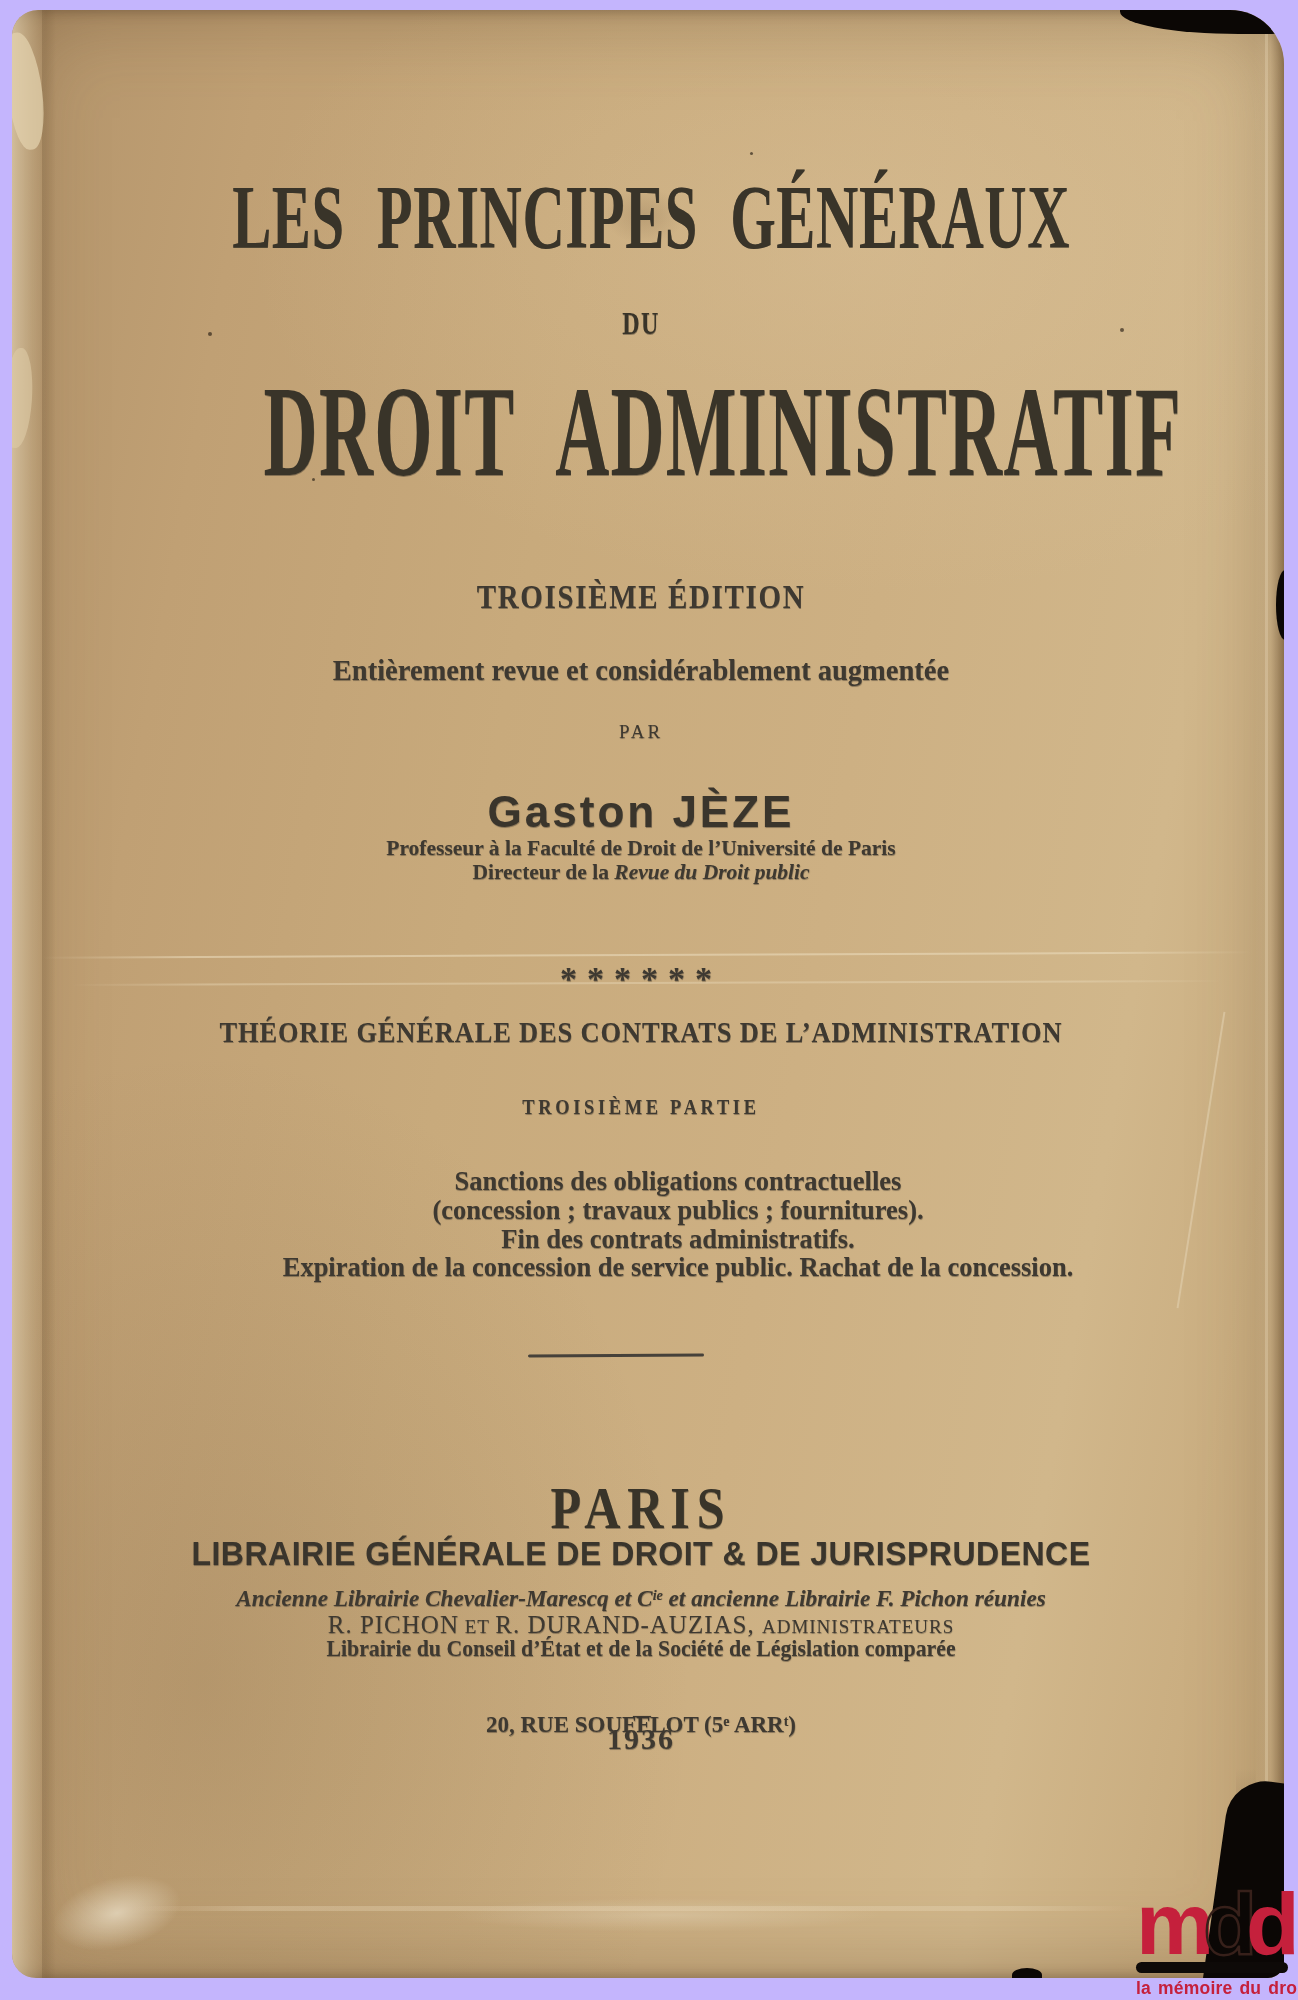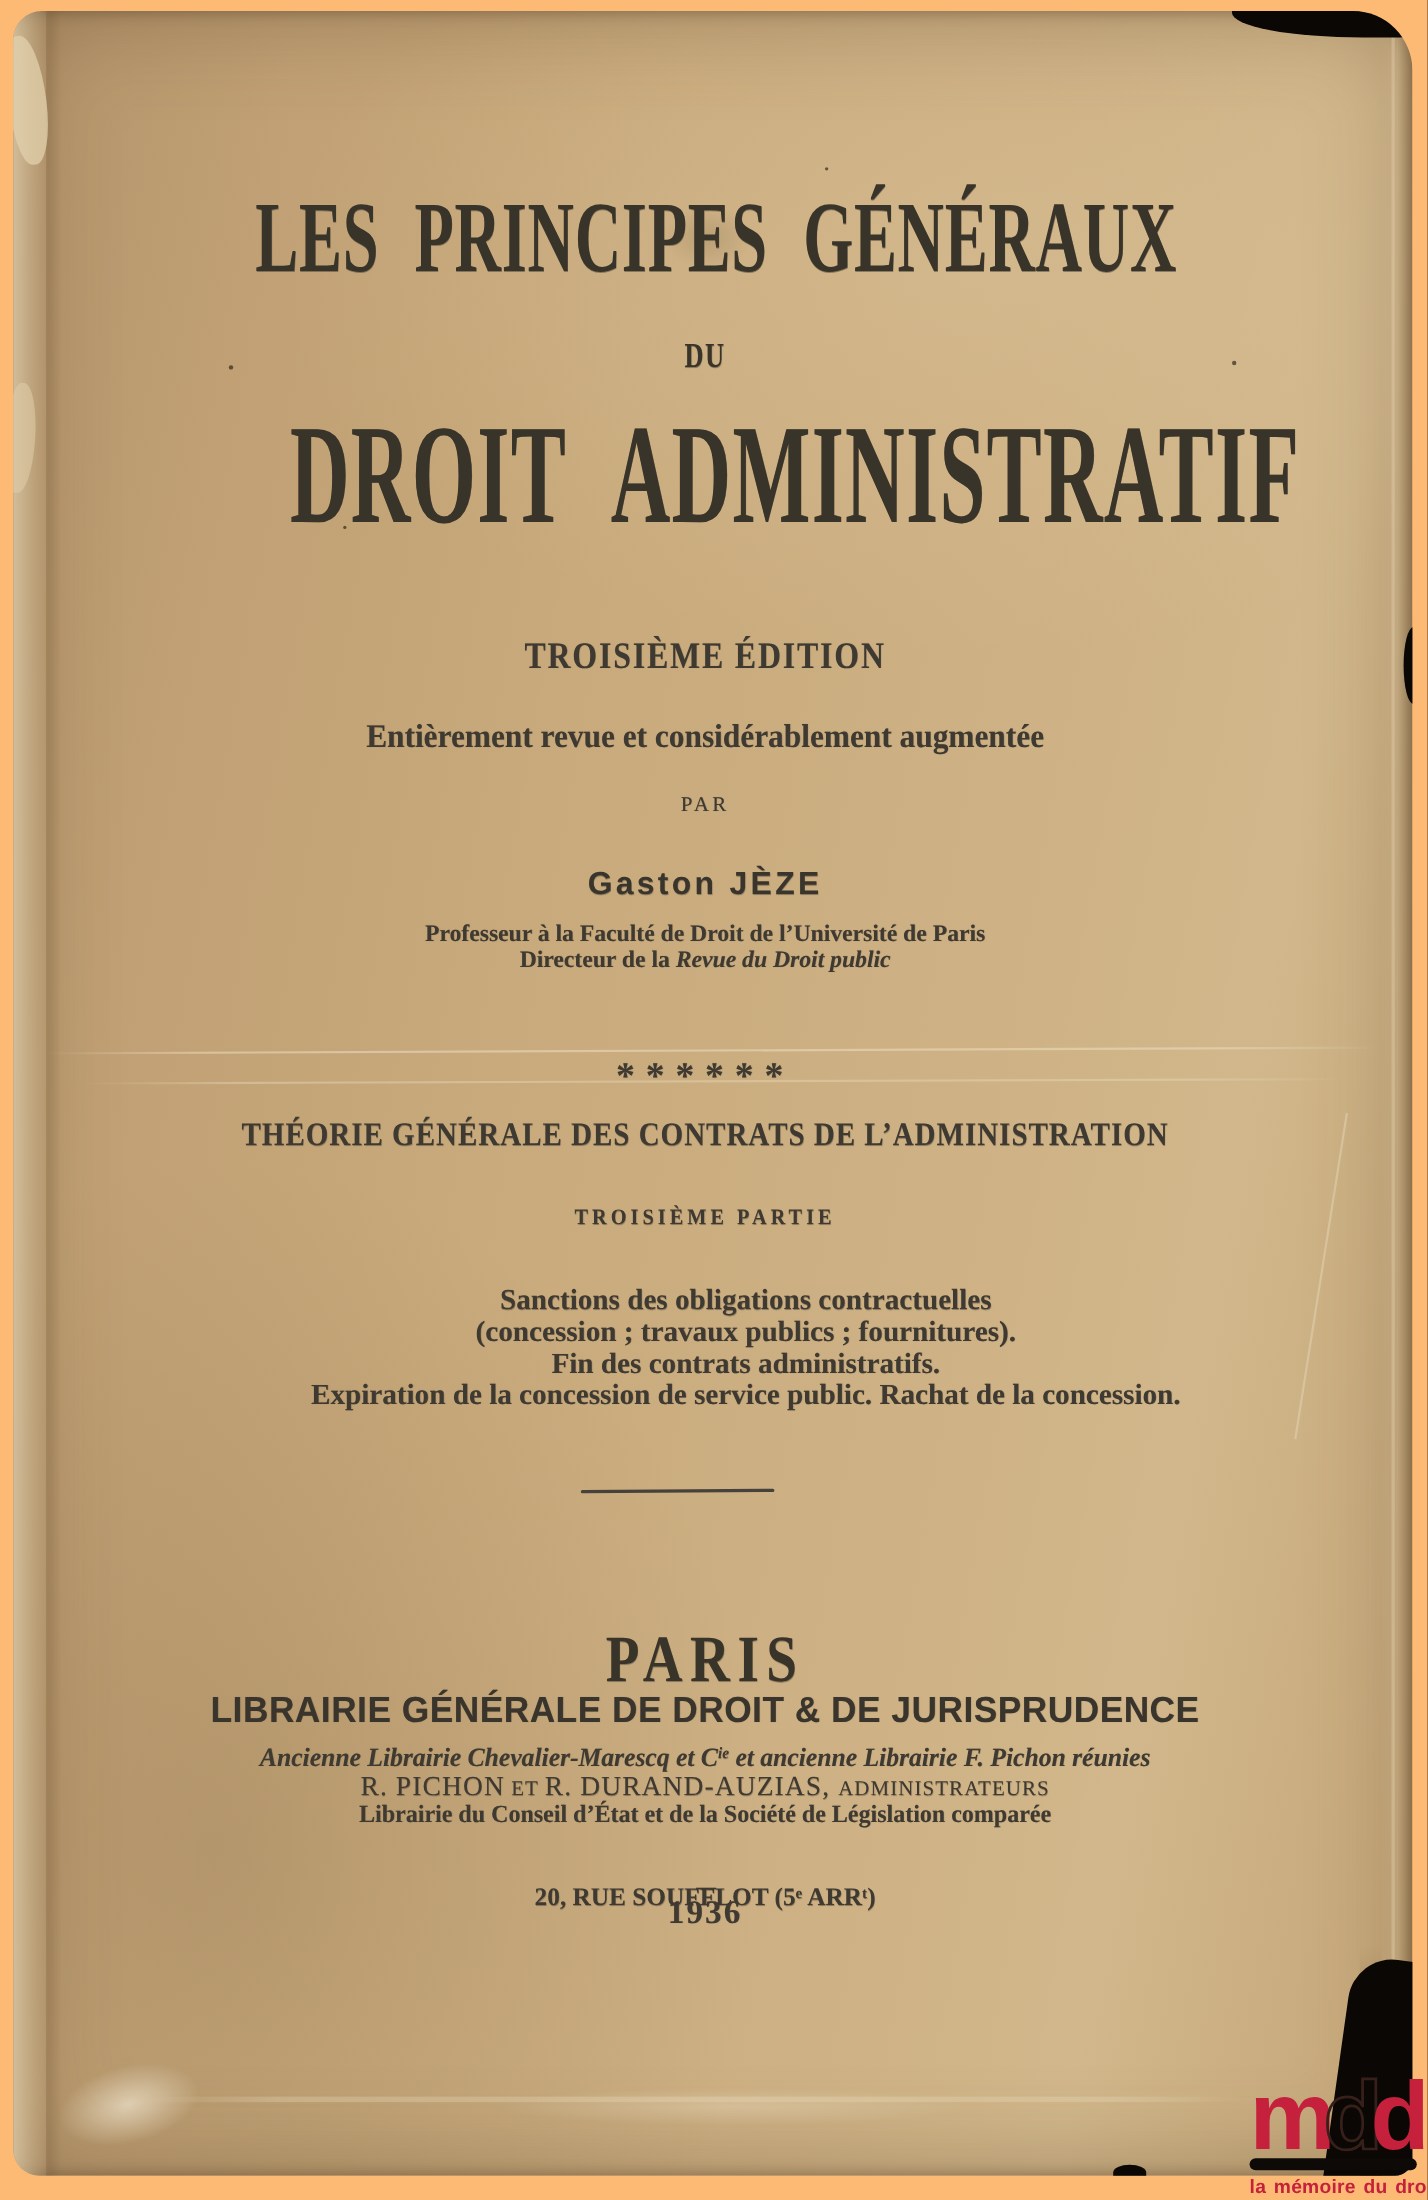--- a/index.html
+++ b/index.html
@@ -1,16 +1,16 @@
 <!DOCTYPE html>
 <html><head>
 <meta charset="utf-8">
 <style>
   html,body{margin:0;padding:0;background:#0b0705;width:1298px;height:2000px;overflow:hidden;}
-  .scene{position:relative;width:1298px;height:2000px;background:#fdba74;font-family:"Liberation Serif",serif;}
+  .scene{position:relative;width:1298px;height:2000px;background:#c4b5fd;font-family:"Liberation Serif",serif;}
 
   
   .cover{
     position:absolute;left:12px;top:10px;width:1272px;height:1968px;
     border-radius:26px 54px 16px 24px;
     background:
       radial-gradient(ellipse 900px 500px at 68% 12%, rgba(224,200,160,0.35), rgba(0,0,0,0) 70%),
       radial-gradient(ellipse 700px 900px at 15% 85%, rgba(120,92,60,0.22), rgba(0,0,0,0) 70%),
       linear-gradient(100deg,#b3946b 0%,#c0a074 16%,#c8aa7c 38%,#cdb083 60%,#d1b78b 80%,#c4a678 100%);
     box-shadow: inset 0 0 90px rgba(92,66,38,0.40), inset 0 0 14px rgba(55,36,20,0.45);
@@ -57,21 +57,21 @@
   .didone{font-family:"Liberation Serif",serif;font-weight:bold;color:#393429;}
 
   .t1{top:162px;font-size:90px;letter-spacing:1px;word-spacing:26px;transform:scale(0.65,1.02);}
   .t-du{top:297px;font-size:32px;letter-spacing:2px;transform:scale(0.75,1);}
   .t2{top:360px;font-size:125px;letter-spacing:2px;word-spacing:42px;transform:scale(0.60,1.03);}
 
   .edition{top:570px;font-size:34px;font-weight:bold;letter-spacing:2px;transform:scaleX(0.85);}
   .edition-sub{top:645px;font-size:30px;font-weight:bold;transform:scaleX(0.95);}
   .par{top:712px;font-size:19px;letter-spacing:3px;}
 
-  .author{top:780px;font-family:"Liberation Sans",sans-serif;font-size:29px;font-weight:bold;letter-spacing:3px;color:#3a352c;}
+  .author{top:780px;font-family:"Liberation Sans",sans-serif;font-size:44px;font-weight:bold;letter-spacing:3px;color:#3a352c;}
   .role{font-size:21.5px;font-weight:bold;}
   .role1{top:828px;}
   .role2{top:852px;}
   .role3{top:875px;font-style:italic;}
   .italic{font-style:italic;}
 
   .ornament{top:952px;font-size:34px;font-weight:bold;letter-spacing:10px;}
   .series{top:1007px;font-size:30px;font-weight:bold;letter-spacing:1px;transform:scaleX(0.88);}
   .part{top:1087px;font-size:20px;font-weight:bold;letter-spacing:4px;transform:scaleX(0.92);}
 

